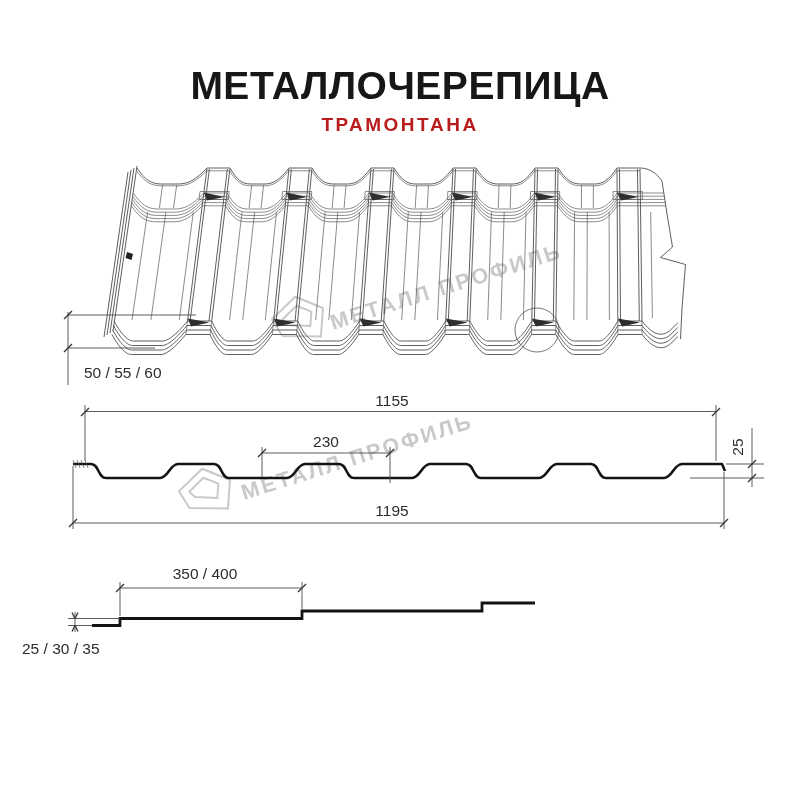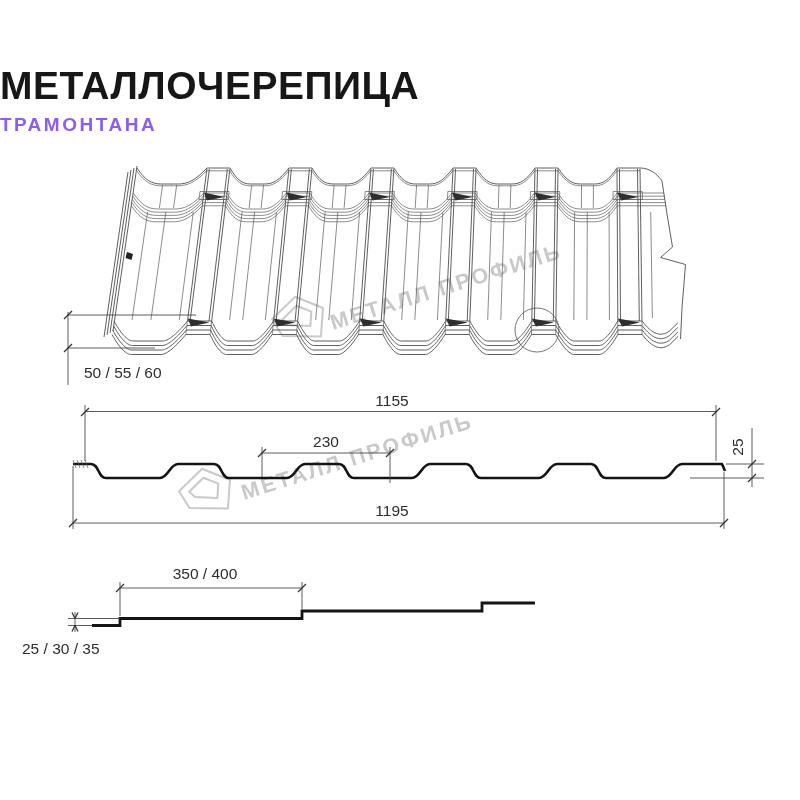--- a/index.html
+++ b/index.html
@@ -1,20 +1,20 @@
 <!DOCTYPE html>
 <html><head>
 <meta charset="utf-8">
 <style>
   html,body{margin:0;padding:0;background:#ffffff;}
   .canvas{position:relative;width:800px;height:800px;background:#ffffff;overflow:hidden;
           font-family:"Liberation Sans",sans-serif;}
-  .hdr{position:absolute;left:0;top:0;width:800px;}
+  .hdr{position:absolute;left:0;top:0;width:800px;text-align:center;}
   .title{margin-top:64px;font-size:39px;font-weight:800;letter-spacing:.5px;color:#171717;}
-  .subtitle{margin-top:6px;font-size:19px;font-weight:600;letter-spacing:2.5px;color:#8b5cf6;}
+  .subtitle{margin-top:6px;font-size:19px;font-weight:600;letter-spacing:2.5px;color:#b91c1c;}
   svg{position:absolute;left:0;top:0;}
   .thin{stroke:#4d4d4d;stroke-width:.9;fill:none;}
   .thin2{stroke:#5a5a5a;stroke-width:.7;fill:none;}
   .thick{stroke:#141414;stroke-width:2.6;fill:none;stroke-linejoin:round;}
   .thick2{stroke:#141414;stroke-width:2.8;fill:none;stroke-linejoin:miter;}
   .dim{stroke:#4a4a4a;stroke-width:.9;fill:none;}
   .tick{stroke:#333;stroke-width:1.3;fill:none;}
   .dtxt{fill:#2d2d2d;font-size:15.5px;font-family:"Liberation Sans",sans-serif;}
   .wm{fill:#c9c9c9;font-size:21.5px;font-weight:700;letter-spacing:2.5px;
       font-family:"Liberation Sans",sans-serif;}

